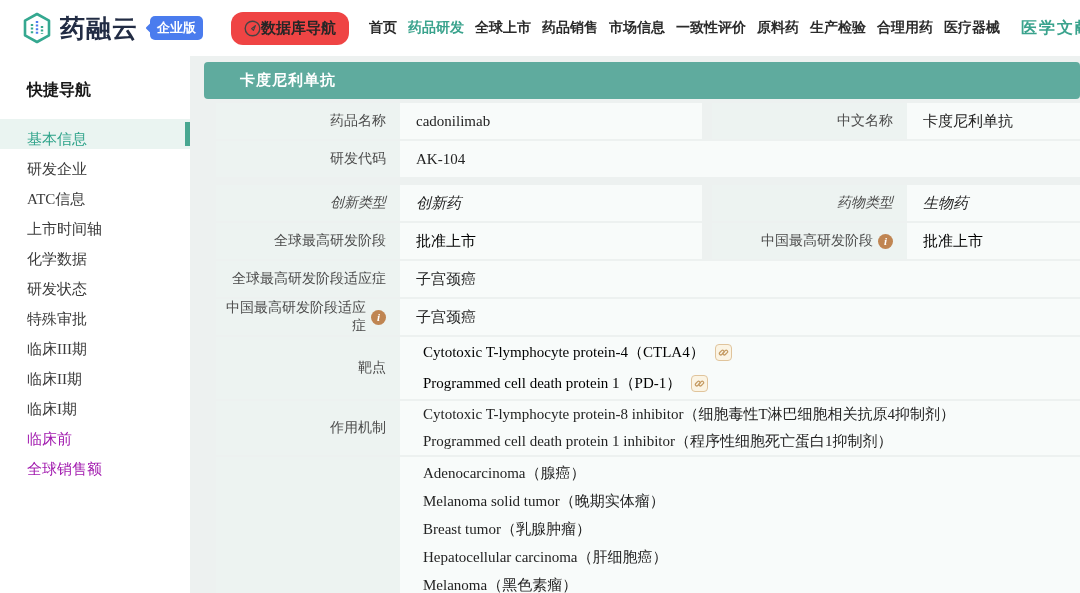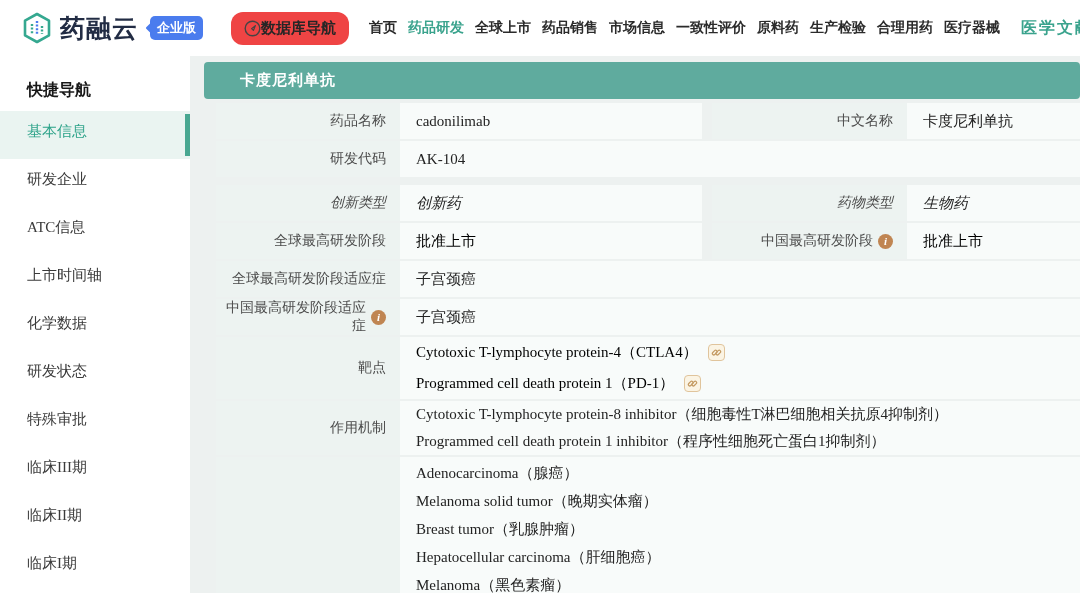--- a/index.html
+++ b/index.html
@@ -22,43 +22,43 @@
            display:flex; align-items:center; font-size:15px; font-weight:700; color:#262626;
            cursor:pointer; flex-shrink:0; }
   .nav { display:flex; align-items:center; margin-left:20px; gap:11px; font-size:14px;
            font-weight:700; color:#2b2b2b; white-space:nowrap; }
   .nav span { cursor:pointer; }
   .nav .active { color:#3aa38d; }
   .lit-link { color:#3aa38d; font-size:16px; letter-spacing:2px; margin-left:10px; font-weight:700; cursor:pointer; }
   
   .layout { display:flex; height:537px; }
   .sidebar { width:190px; background:#fff; flex-shrink:0; padding-top:12px; }
-  .sb-title { font-weight:700; font-size:16px; color:#171717; padding:12px 0 10px 27px; }
-  .sb-item { height:48px; line-height:41px; padding-left:27px; font-size:15px; color:#3a3a3a;
+  .sb-title { font-weight:700; font-size:16px; color:#171717; padding:12px 0 18px 27px; }
+  .sb-item { height:30px; line-height:41px; padding-left:27px; font-size:15px; color:#3a3a3a;
              position:relative; cursor:pointer; }
   .sb-item.active { background:#eaf4f1; color:#2ea38a; }
   .sb-item.active::after { content:''; position:absolute; right:0; top:3px; bottom:3px; width:5px; background:#48a791; }
   .sb-item.disabled { color:#a21caf; }
   
   .main { flex:1; padding:6px 0 0 14px; overflow:hidden; }
   .panel-header { height:37px; background:#5fab9e; border-radius:4px; color:#fff; font-weight:700;
              font-size:15px; line-height:37px; padding-left:36px; letter-spacing:1px; }
   .rows { margin-left:12px; margin-top:4px; }
   .row { display:flex; margin-bottom:2px; min-height:36px; }
   .row.group-gap { margin-top:8px;font-style:italic; }
   .cell-label { width:184px; background:#edf3f1; display:flex; align-items:center; justify-content:flex-end;
              padding-right:14px; font-size:14px; color:#4b4b4b; flex-shrink:0; text-align:right; }
   .cell-value { flex:1; background:#f8fbfa; display:flex; align-items:center; padding-left:16px;
              font-size:15px; color:#232323; }
   .cell-value.fixed { flex:none; width:302px; }
   .col-gap { width:10px; flex-shrink:0; }
   .cell-label.right-col { width:195px; }
   .teal { color:#000000; cursor:pointer; }
   .multi { flex-direction:column; justify-content:center; align-items:stretch; padding-top:0; padding-bottom:0; }
-  .line { display:flex; align-items:center; gap:10px; }
+  .line { display:flex; align-items:center; gap:10px;margin-left:7px; }
   .row-targets { min-height:62px; } .row-targets .line { height:31px; }
   .row-mech    { min-height:54px; } .row-mech .line { height:27px; }
   .row-ind     .line { height:28px; }
   .row-ind     .multi { padding-top:2px; }
   
   .info-icon { display:inline-flex; align-items:center; justify-content:center; width:15px; height:15px;
              border-radius:50%; background:#c08552; color:#fff; font-size:11px; font-style:italic;
              font-weight:bold; margin-left:5px; flex-shrink:0; cursor:pointer;
              font-family:"Liberation Serif",serif; }
   .link-icon { display:inline-flex; align-items:center; justify-content:center; width:17px; height:17px;

